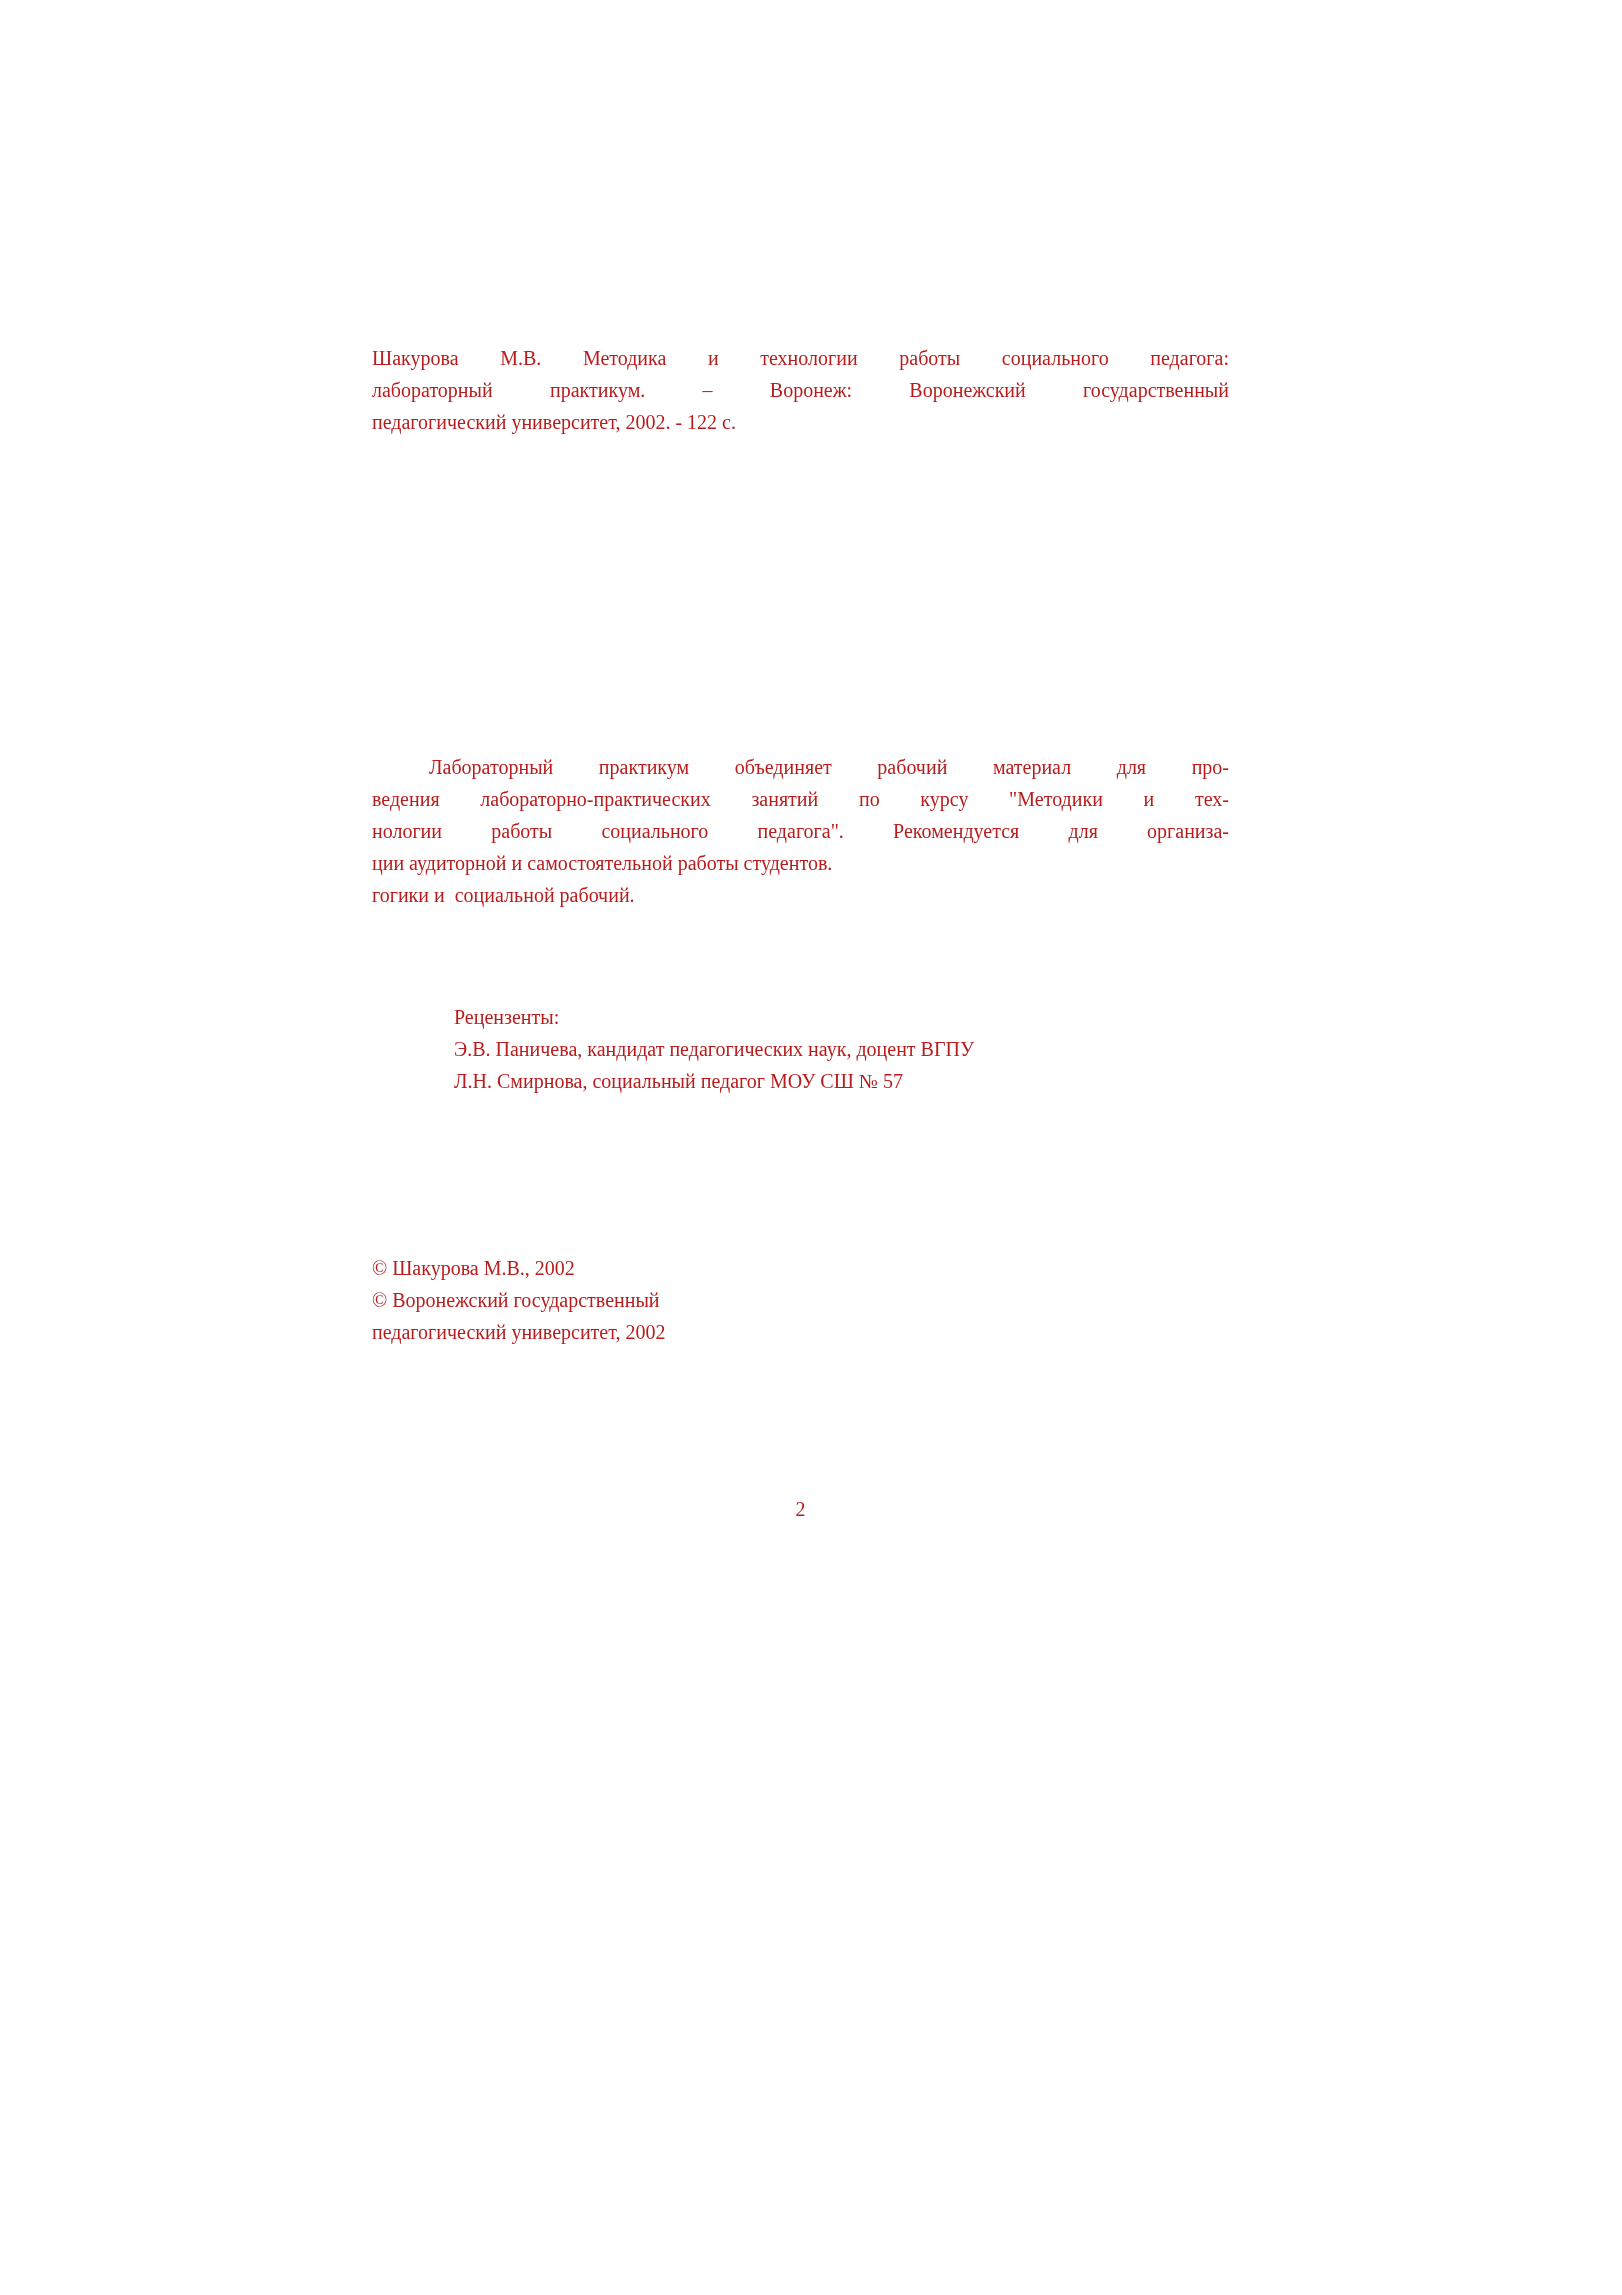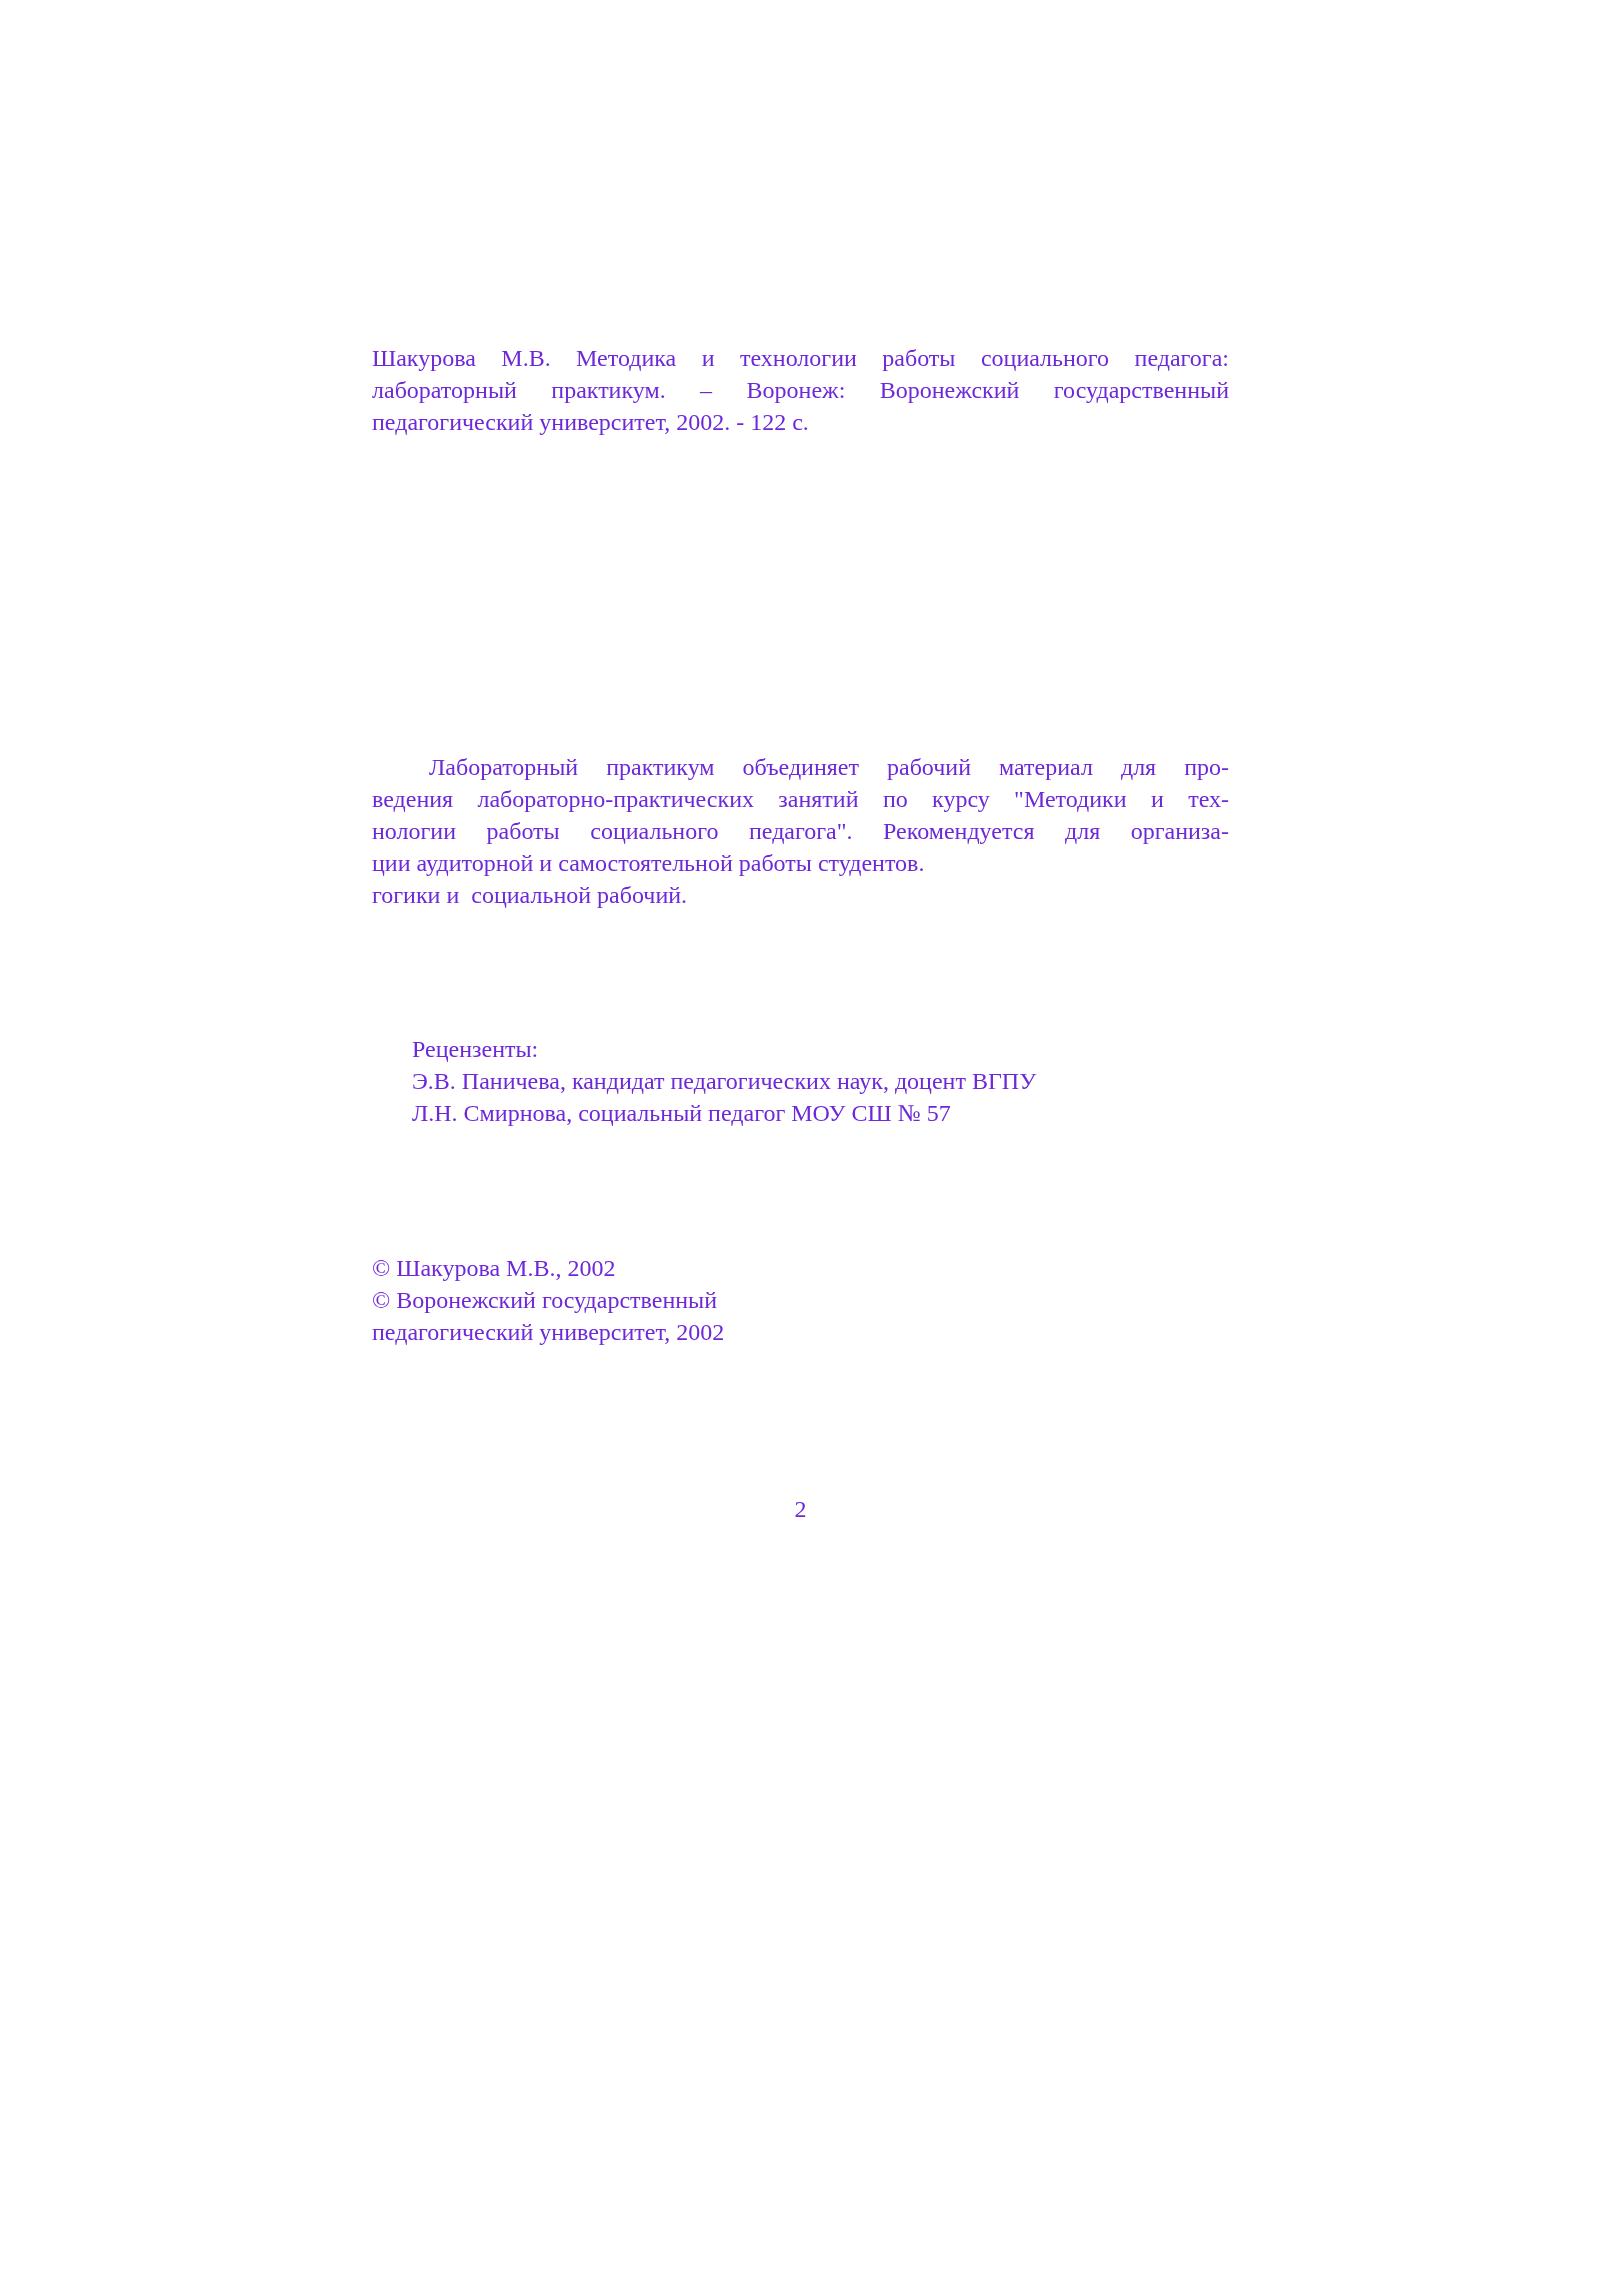--- a/index.html
+++ b/index.html
@@ -5,40 +5,40 @@
   html, body {
     margin: 0;
     padding: 0;
     background: #ffffff;
   }
   .page {
     position: relative;
     width: 1623px;
     height: 1813px;
     background: #ffffff;
-    color: #6d28d9;
+    color: #b91c1c;
     font-family: "Liberation Serif", "DejaVu Serif", serif;
-    font-size: 24px;
+    font-size: 20px;
     line-height: 32px;
     overflow: hidden;
   }
   .block { position: absolute; }
   
   .jline {
     text-align: justify;
     text-align-last: justify;
   }
   
   .plain { white-space: pre-wrap; }
   
   .indent { padding-left: 57px; }
 
   .bib       { left: 372px; top: 342px;  width: 857px; }
   .abstract  { left: 372px; top: 751px; width: 857px; }
-  .reviewers { left: 412px; top: 1001px; width: 792px; margin-top: 32px; }
+  .reviewers { left: 454px; top: 1001px; width: 792px; }
   .copyright { left: 372px; top: 1252px; width: 857px; text-align: left; }
   .pagenum   { left: 372px; top: 1493px; width: 857px; text-align: center; }
 </style>
 </head>
 <body>
 
 <main class="page">
 
   <section class="block bib">
     <div class="jline">Шакурова М.В. Методика и технологии работы социального педагога:</div>

